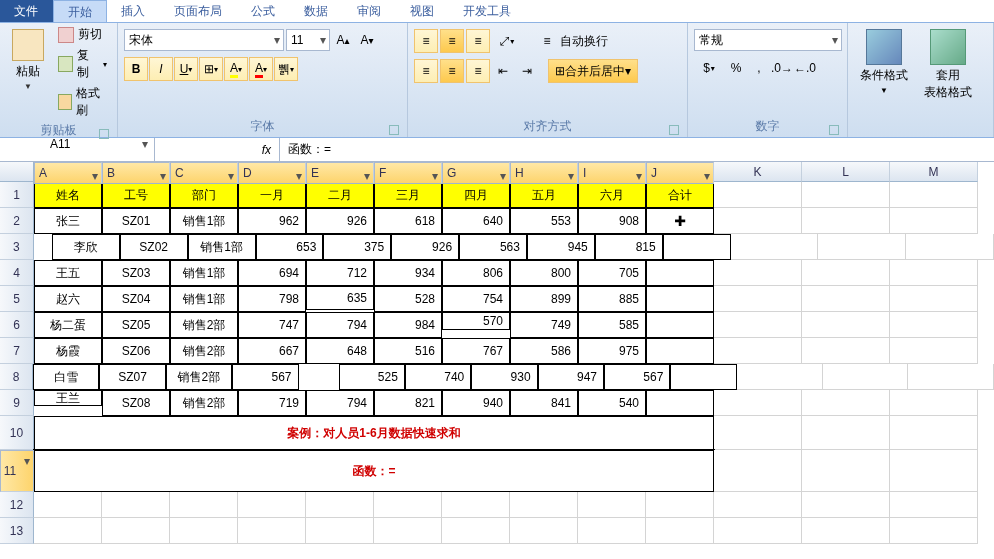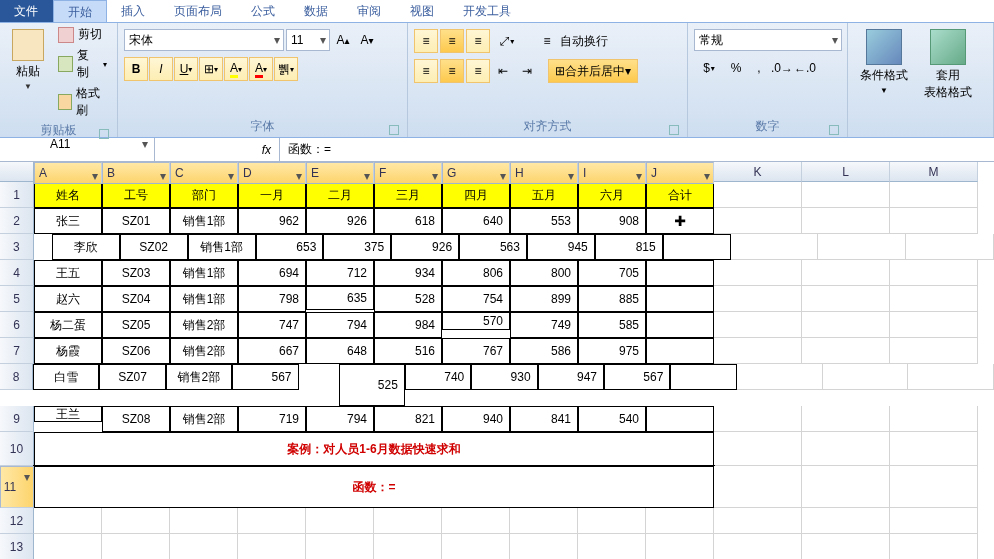--- a/index.html
+++ b/index.html
@@ -344,21 +344,21 @@
         <div class="cell cK" style="height: 26px;"></div>
         <div class="cell cL" style="height: 26px;"></div>
         <div class="cell cM" style="height: 26px;"></div>
       </div>
       <div class="rowline">
         <div class="rowhdr" style="height: 26px;">8</div>
         <div class="cell cA data" style="height: 26px;">白雪</div>
         <div class="cell cB data" style="height: 26px;">SZ07</div>
         <div class="cell cC data" style="height: 26px;">销售2部</div>
         <div class="cell cD data num" style="height: 26px;">567</div>
-        <div class="cell cE data num" style="height: 42px; margin-left: 40px;">525</div>
+        <div class="cell cE data num" style="height: 26px; margin-left: 40px;">525</div>
         <div class="cell cF data num" style="height: 26px;">740</div>
         <div class="cell cG data num" style="height: 26px;">930</div>
         <div class="cell cH data num" style="height: 26px;">947</div>
         <div class="cell cI data num" style="height: 26px;">567</div>
         <div class="cell cJ data" style="height: 26px;"></div>
         <div class="cell cK" style="height: 26px;"></div>
         <div class="cell cL" style="height: 26px;"></div>
         <div class="cell cM" style="height: 26px;"></div>
       </div>
       <div class="rowline">

